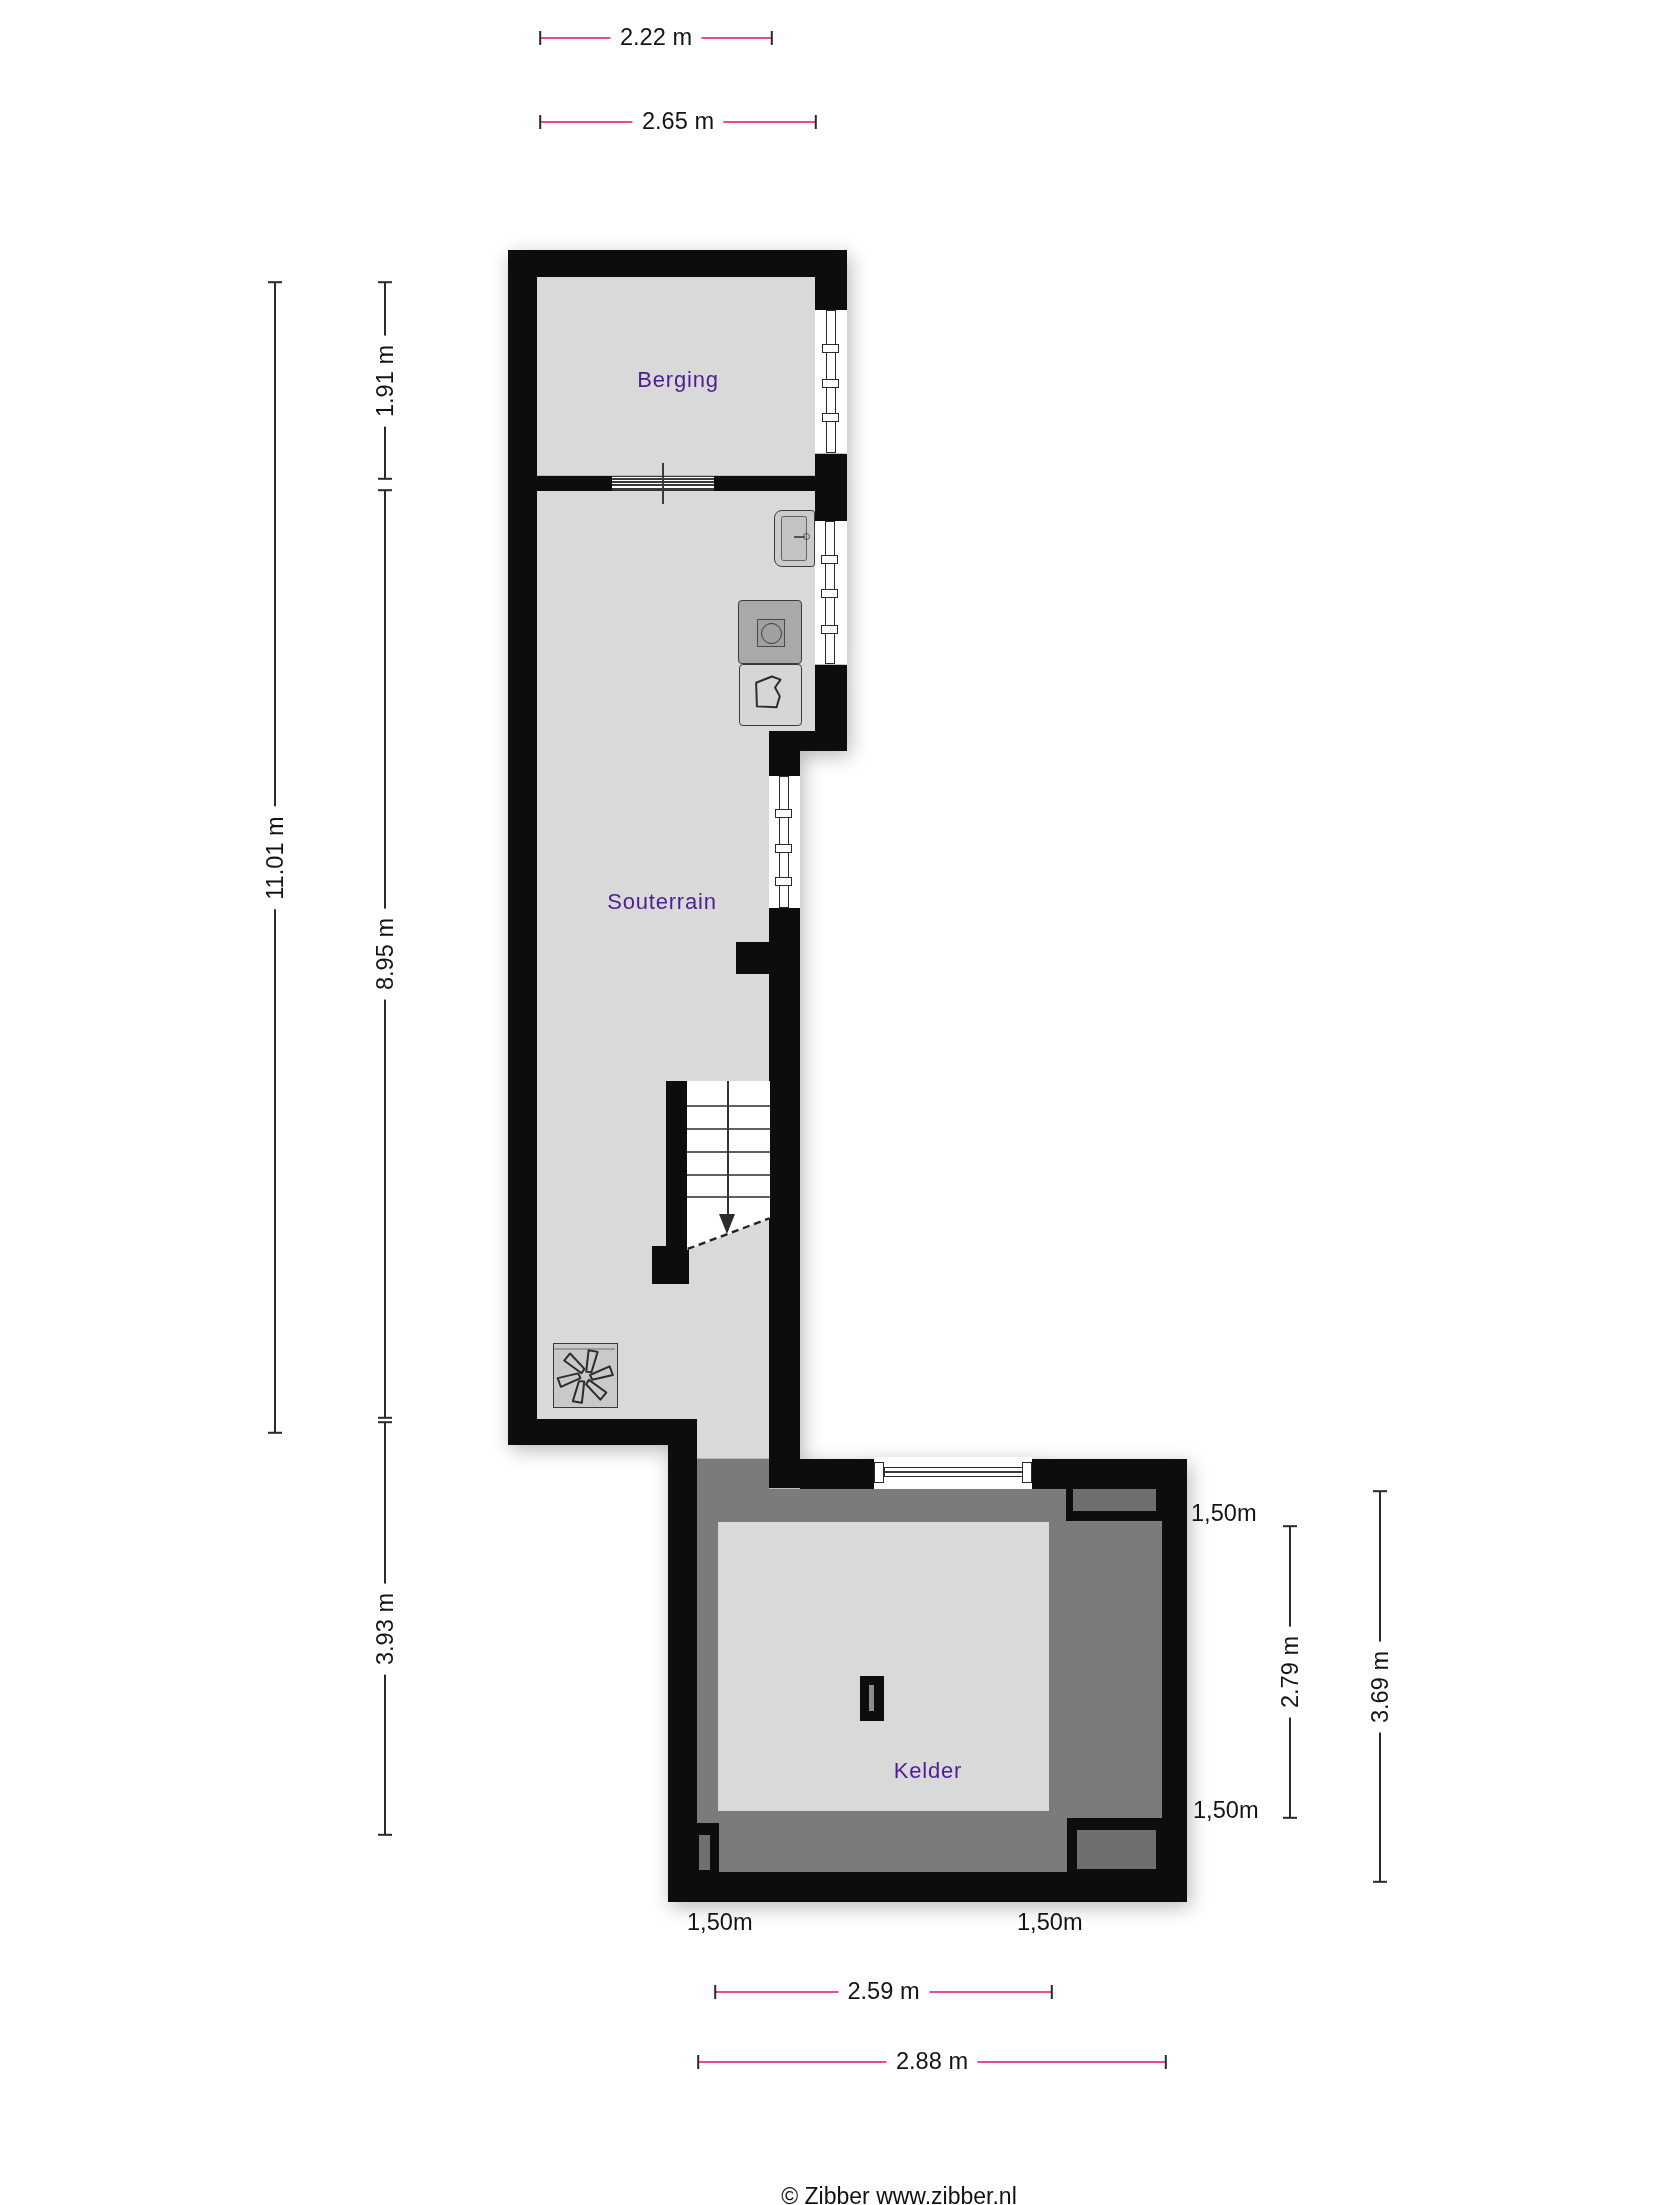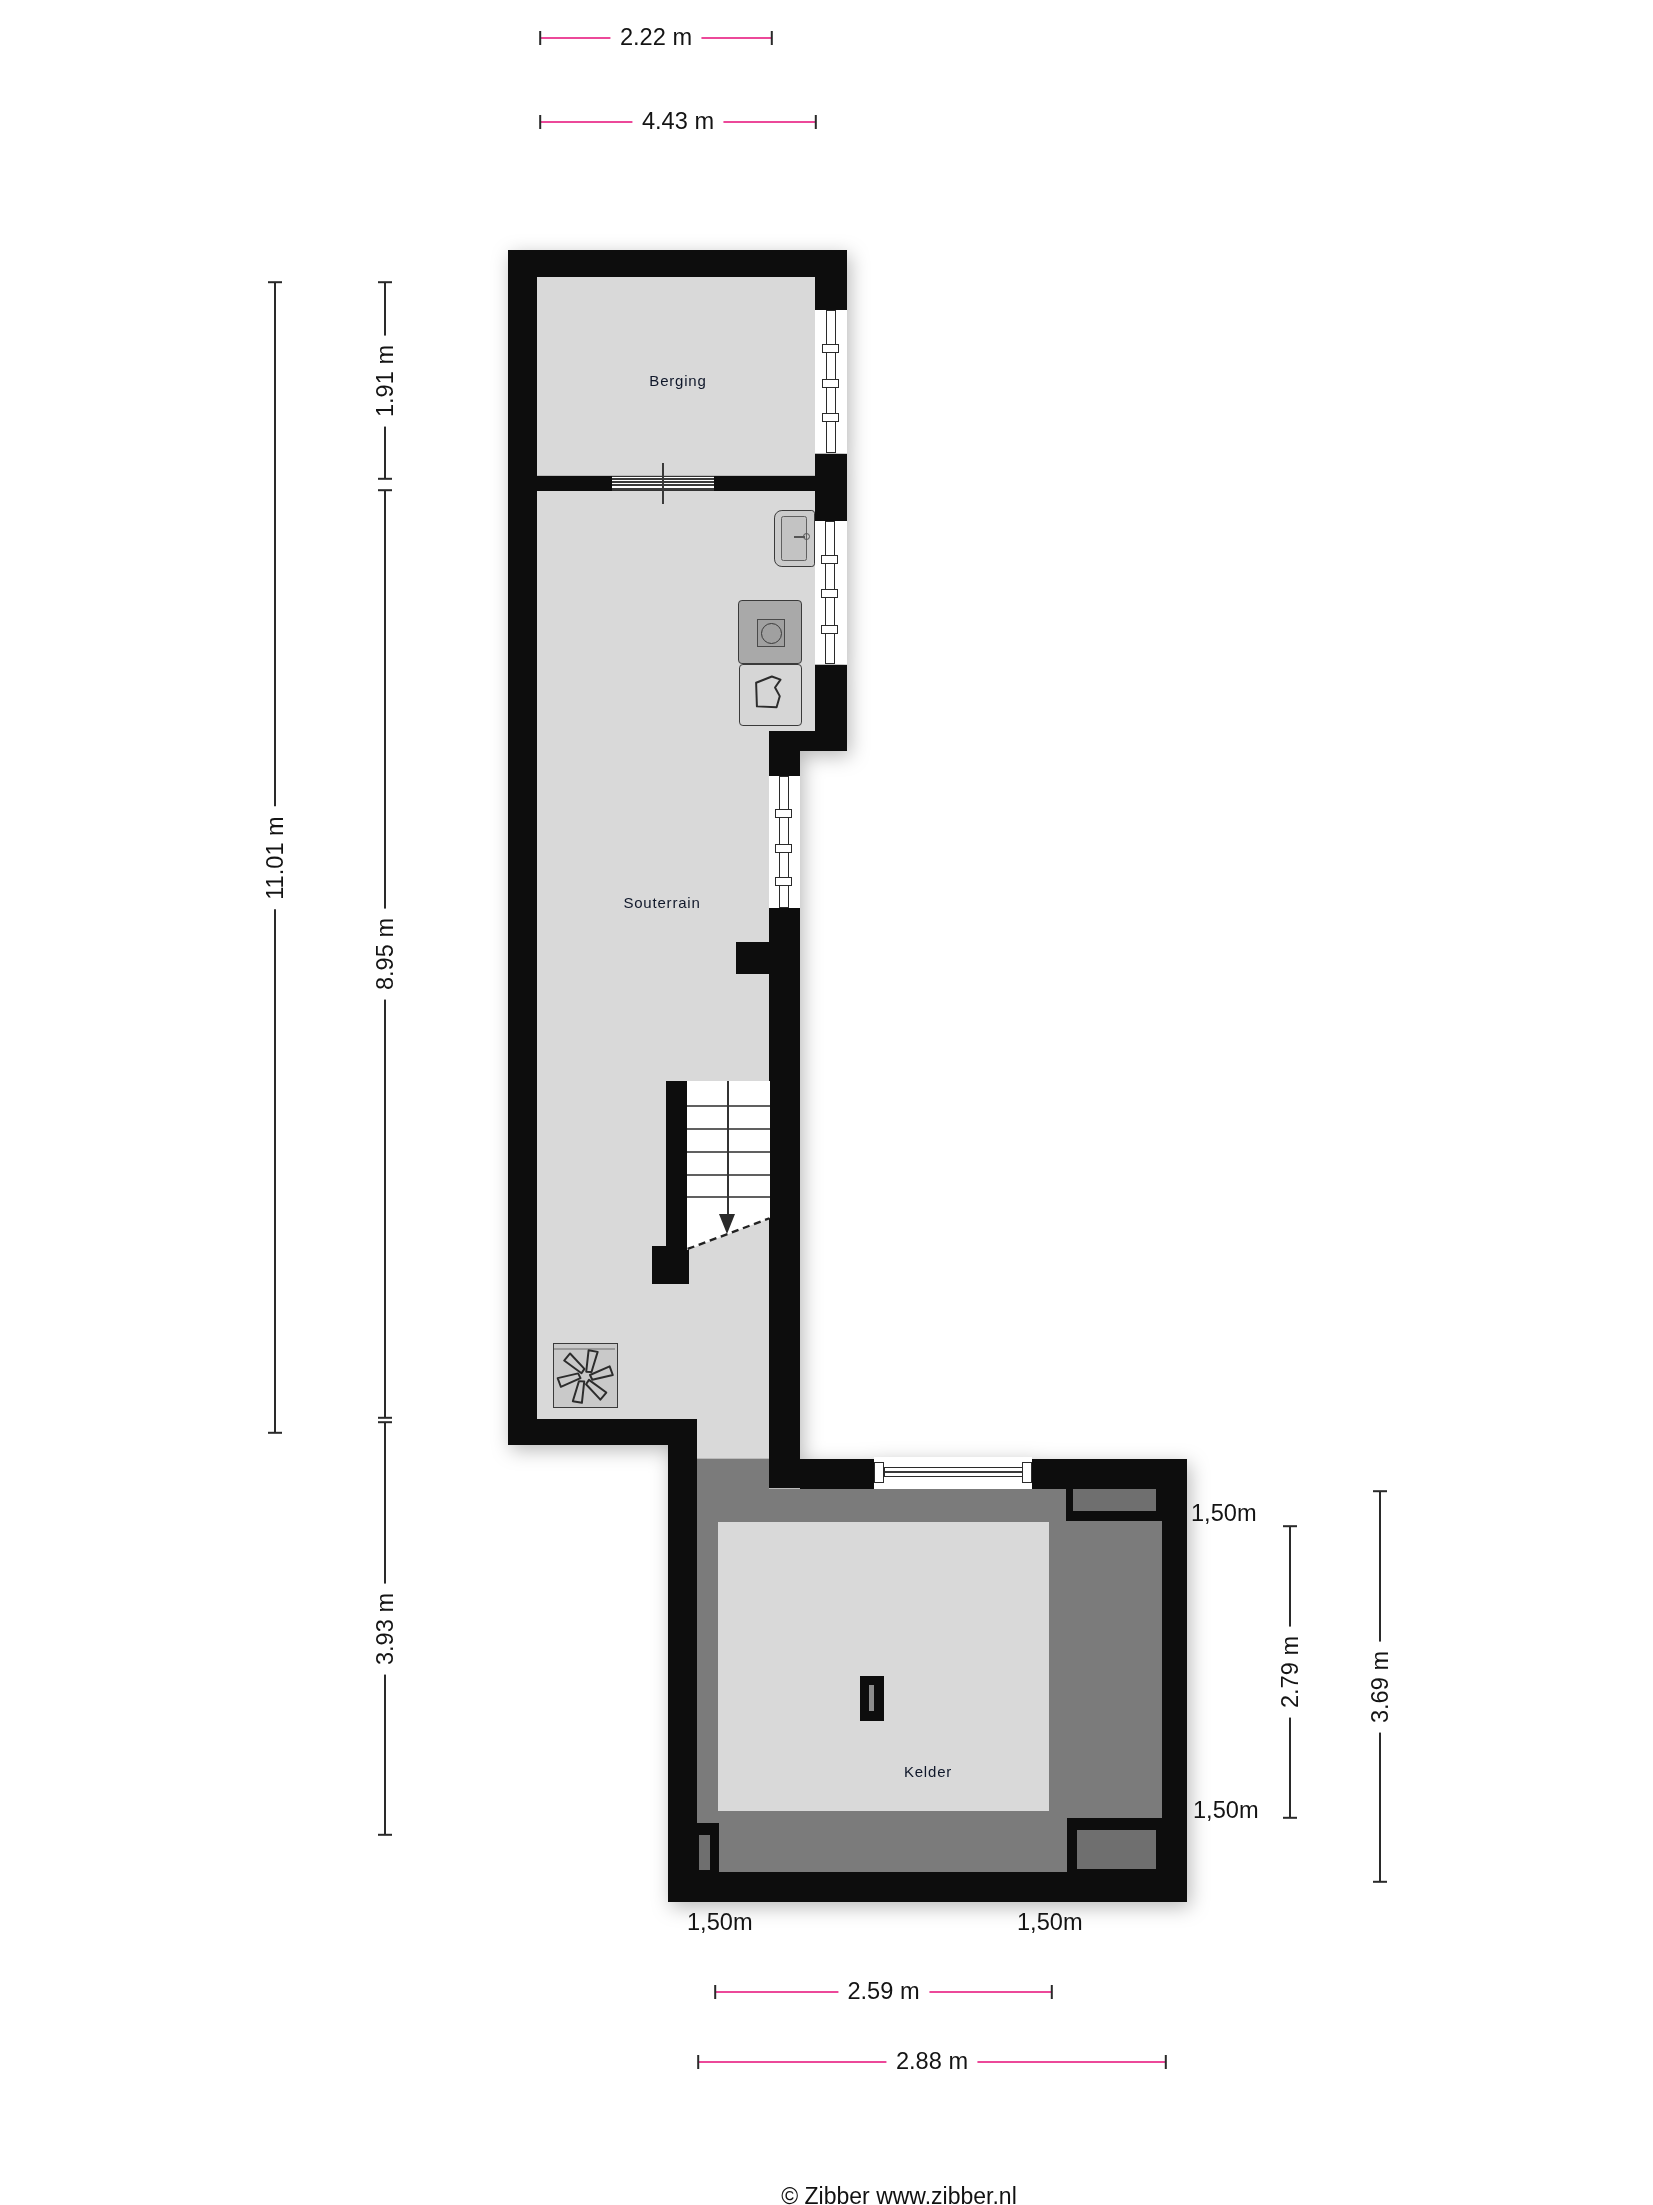--- a/index.html
+++ b/index.html
@@ -7,21 +7,21 @@
           font-family:"Liberation Sans",sans-serif;}
   .abs{position:absolute;}
   .wall{position:absolute;background:#0d0d0d;}
   .floor{position:absolute;background:#d9d9d9;}
   .dark{position:absolute;background:#7b7b7b;}
   .inset{position:absolute;background:#6f6f6f;}
   .white{position:absolute;background:#ffffff;}
   .glass{position:absolute;background:#fff;border:1.6px solid #2b2b2b;box-sizing:border-box;}
   .pane{position:absolute;background:#fff;border:1.6px solid #2b2b2b;box-sizing:border-box;}
   .hline{position:absolute;background:#3a3a3a;}
-  .room-label{position:absolute;transform:translate(-50%,-50%);font-size:15px;color:#0f172a;
+  .room-label{position:absolute;transform:translate(-50%,-50%);font-size:22px;color:#4c1d95;
               letter-spacing:0.8px;white-space:nowrap;}
   .dim-h{position:absolute;height:1.6px;background:#ec4899;}
   .dim-h::before,.dim-h::after{content:"";position:absolute;width:1.6px;height:14px;background:#2a2a2a;top:50%;}
   .dim-h::before{left:0;transform:translate(-50%,-50%);}
   .dim-h::after{right:0;transform:translate(50%,-50%);}
   .dim-v{position:absolute;width:1.6px;background:#2a2a2a;}
   .dim-v::before,.dim-v::after{content:"";position:absolute;width:14px;height:1.6px;background:#2a2a2a;left:50%;}
   .dim-v::before{top:0;transform:translate(-50%,-50%);}
   .dim-v::after{bottom:0;transform:translate(-50%,50%);}
   .dim-label{position:absolute;left:50%;top:50%;transform:translate(-50%,-50%);
@@ -152,21 +152,21 @@
 
     <div class="room-label" style="left:678px;top:380px;">Berging</div>
     <div class="room-label" style="left:662px;top:902px;">Souterrain</div>
     <div class="room-label" style="left:928px;top:1771px;">Kelder</div>
   </div>
 
   <div class="dim-h" style="left:540px;top:37px;width:232px;">
     <span class="dim-label">2.22 m</span>
   </div>
   <div class="dim-h" style="left:540px;top:121px;width:276px;">
-    <span class="dim-label">4.43 m</span>
+    <span class="dim-label">2.65 m</span>
   </div>
 
   <div class="dim-v" style="left:274px;top:282px;height:1151px;">
     <span class="dim-label-v">11.01 m</span>
   </div>
   <div class="dim-v" style="left:384px;top:282px;height:197px;">
     <span class="dim-label-v">1.91 m</span>
   </div>
   <div class="dim-v" style="left:384px;top:490px;height:928px;">
     <span class="dim-label-v">8.95 m</span>

